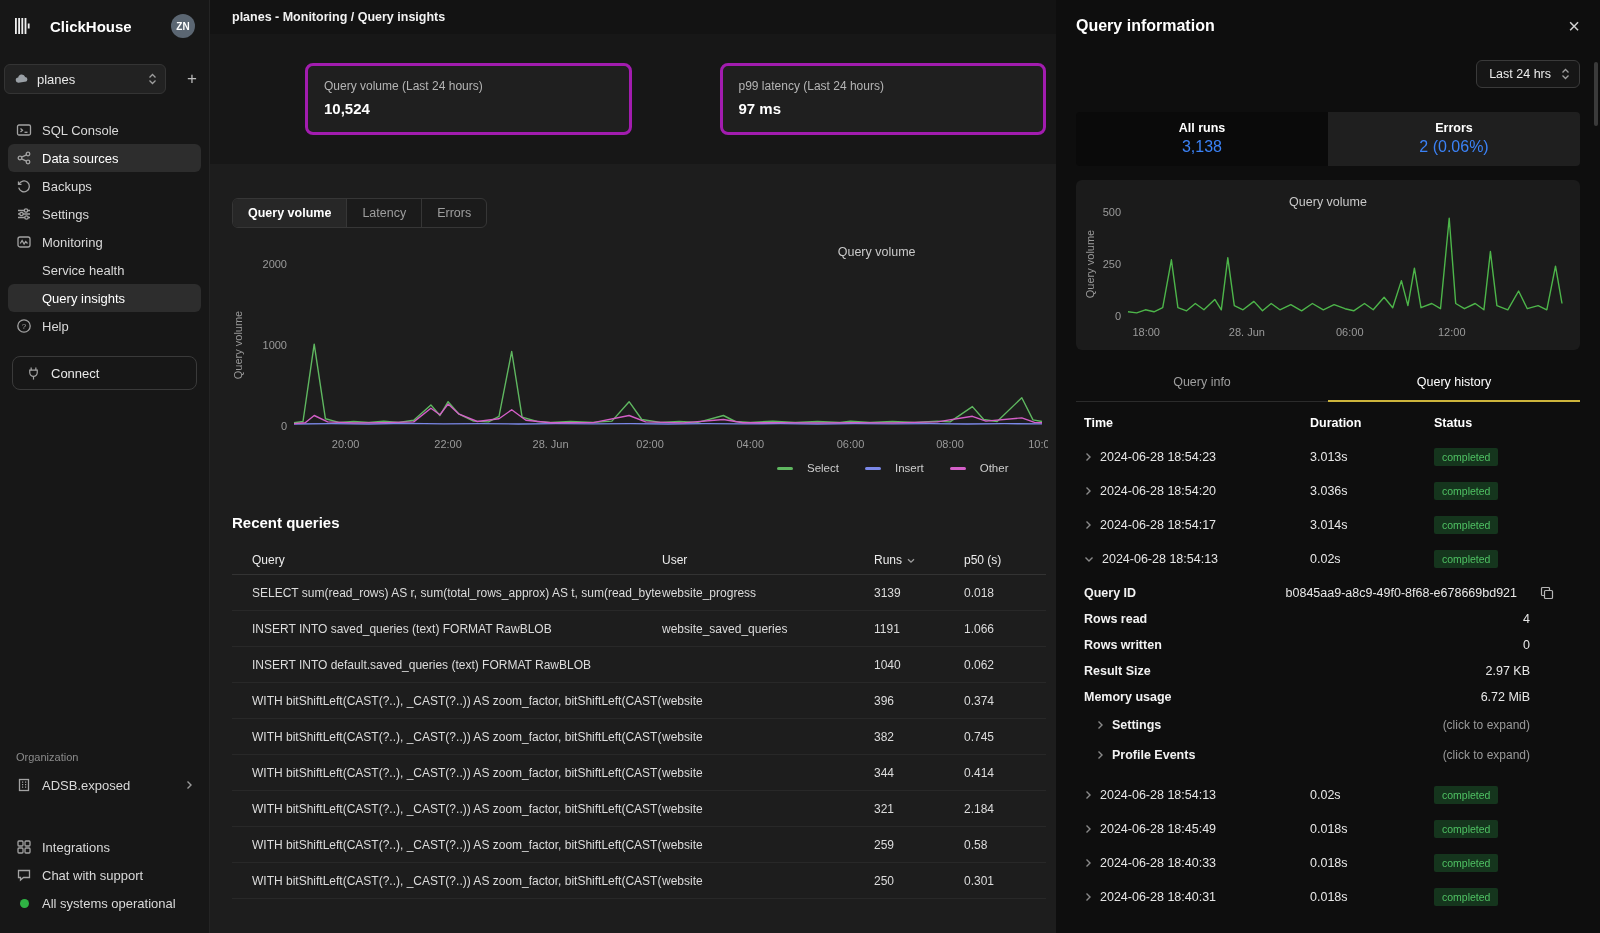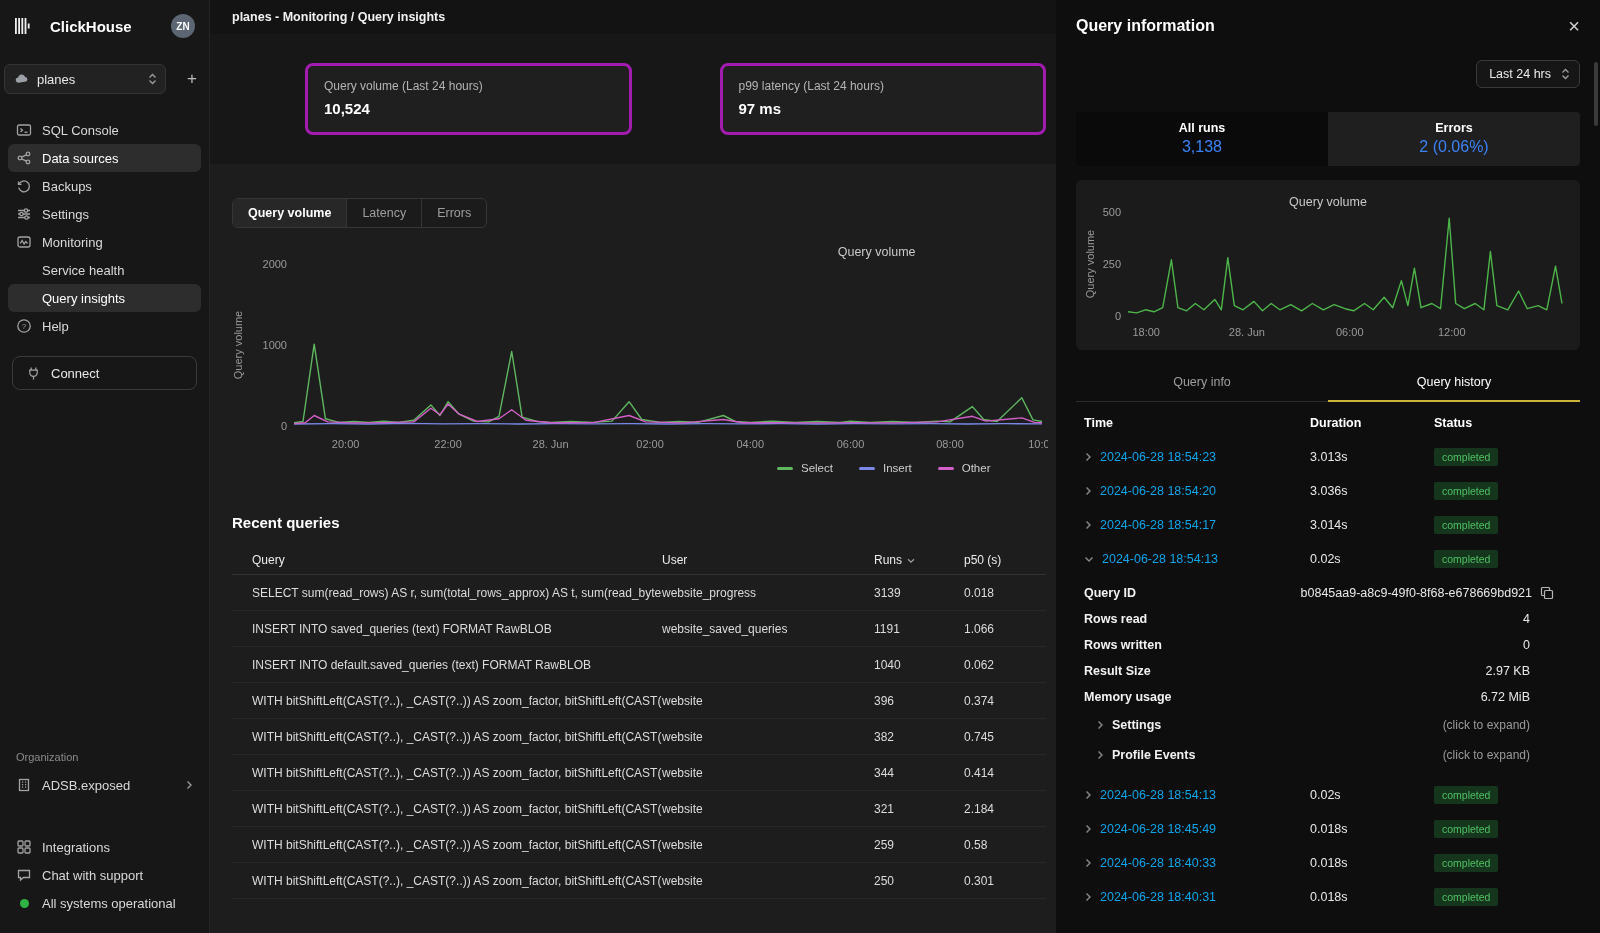--- a/index.html
+++ b/index.html
@@ -48,21 +48,21 @@
 .tab-group{display:inline-flex;border:1px solid #363636;border-radius:6px;overflow:hidden;background:#1b1b1b}
 .tab{padding:7px 15px;font-size:12.5px;color:#9e9e9e;background:transparent;border:none;
   border-right:1px solid #363636;font-family:inherit;cursor:pointer}
 .tab:last-child{border-right:none}
 .tab.active{background:#272727;color:#fff;font-weight:700}
 .chart{display:block;margin-top:14px}
 .c-title{fill:#c9c9c9;font-size:12.5px}
 .c-ylab{fill:#9a9a9a;font-size:11px}
 .c-tick{fill:#9a9a9a;font-size:11px}
 .legend{display:flex;gap:26px;margin-top:10px;margin-left:545px}
-.lg-item{display:flex;align-items:center;gap:8px;font-size:11.5px;color:#cdcdcd;cursor:pointer}
+.lg-item{display:flex;align-items:center;gap:14px;font-size:11.5px;color:#cdcdcd;cursor:pointer}
 .lg-swatch{width:16px;height:3px;border-radius:2px;display:inline-block}
 .rq-title{margin-top:40px;font-size:15px;font-weight:700;color:#fff}
 .rq-table{margin-top:14px;width:814px;font-size:12px}
 .rq-head,.rq-row{display:grid;grid-template-columns:430px 212px 90px 1fr;align-items:center}
 .rq-head{height:30px;border-bottom:1px solid #333;color:#ececec;font-weight:400}
 .rq-row{height:36px;border-bottom:1px solid #282828;color:#dcdcdc;cursor:pointer}
 .c-query{padding-left:20px;white-space:nowrap;overflow:hidden}
 .runs-h{display:flex;align-items:center;gap:5px;cursor:pointer}
 
 
@@ -78,30 +78,30 @@
 .seg-item.active{background:#0a0a0a}
 .seg-label{font-size:12.5px;font-weight:700;color:#fff}
 .seg-value{font-size:16px;color:#3b82f6;margin-top:3px}
 .mini-card{margin-top:14px;background:#1b1b1b;border-radius:6px;padding:12px 8px 8px;height:170px}
 .panel-tabs{display:flex;margin-top:16px;border-bottom:1px solid #2b2b2b}
 .ptab{flex:1;text-align:center;font-size:12.5px;color:#9e9e9e;padding:9px 0 11px;cursor:pointer}
 .ptab.active{color:#fff;border-bottom:2px solid #cdb53c;margin-bottom:-1px}
 .h-head{display:grid;grid-template-columns:226px 124px 1fr;padding:14px 0 10px 8px;
   font-size:12.5px;font-weight:700;color:#fff}
 .h-row{display:grid;grid-template-columns:226px 124px 1fr;align-items:center;padding:8px 0 8px 8px;cursor:pointer}
-.h-time{display:flex;gap:8px;font-size:12.5px;color:#0ea5e9}
+.h-time{display:flex;gap:8px;font-size:12.5px;color:#e5e5e5}
 .h-dur{font-size:12.5px;color:#e8e8e8}
 .badge{display:inline-block;background:#15351d;color:#4fc163;font-size:10.5px;padding:3px 8px;border-radius:2px}
 .chev{display:flex;align-items:center;color:#8a8a8a}
 .details{padding:4px 0 8px}
 .d-row{display:flex;justify-content:space-between;align-items:center;padding:6px 50px 6px 8px;font-size:12.5px}
 .d-row.qid{padding-right:26px}
 .d-label{font-weight:700;color:#f2f2f2}
 .d-val{color:#e8e8e8}
-.d-val-wrap{display:flex;align-items:center;gap:8px;color:#e8e8e8}
+.d-val-wrap{display:flex;align-items:center;gap:23px;color:#e8e8e8}
 .copy{display:flex;align-items:center;cursor:pointer;color:#b5b5b5}
 .d-expand{display:flex;align-items:center;gap:8px;padding:8px 50px 8px 20px;font-size:12.5px;cursor:pointer}
 .d-hint{margin-left:auto;color:#9a9a9a;font-size:12px}
 .panel-scroll-thumb{position:absolute;right:2px;top:62px;width:4px;height:64px;background:#3a3a3a;border-radius:2px}
 svg{overflow:hidden}
 </style>
 </head>
 <body>
 
 <div class="app">

